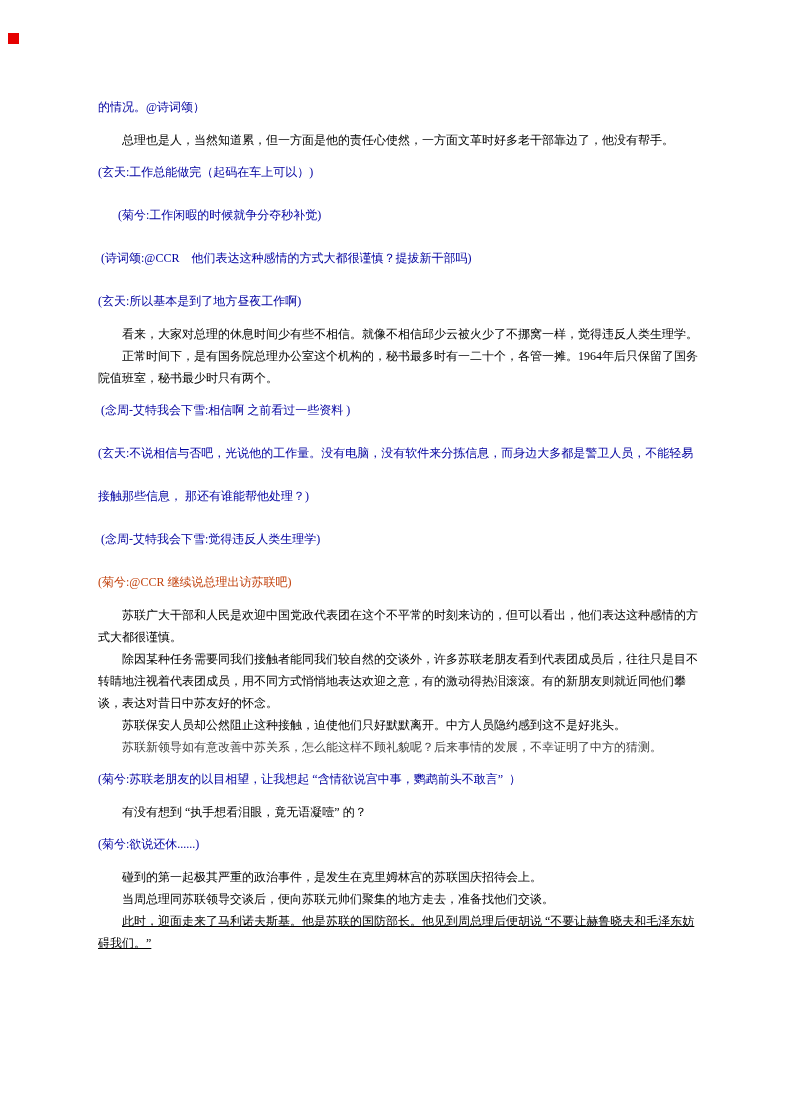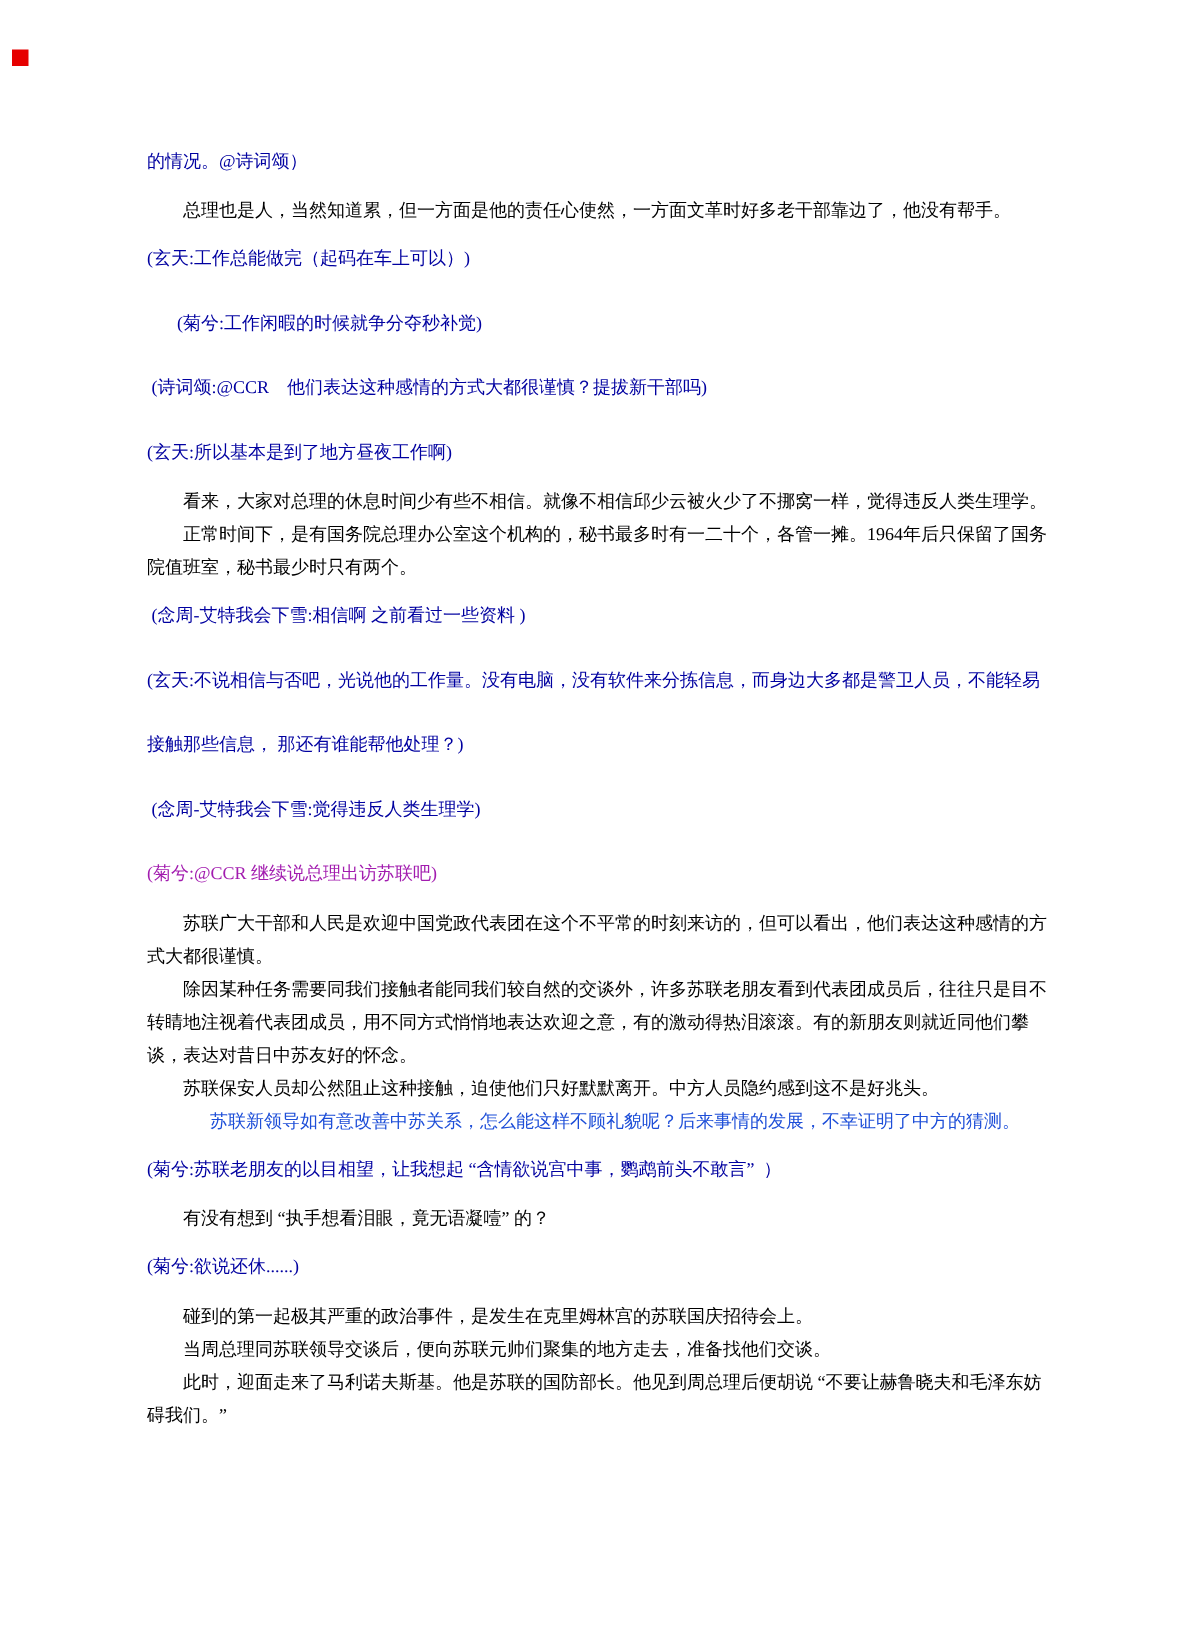--- a/index.html
+++ b/index.html
@@ -57,24 +57,24 @@
     <p class="narration" style="color: rgb(0, 0, 0);">总理也是人，当然知道累，但一方面是他的责任心使然，一方面文革时好多老干部靠边了，他没有帮手。</p>
     <p class="comment" style="color: rgb(0, 0, 160);">(玄天:工作总能做完（起码在车上可以）)</p>
     <p class="comment" style="color: rgb(0, 0, 160); margin-left: 20px;">(菊兮:工作闲暇的时候就争分夺秒补觉)</p>
     <p class="comment" style="color: rgb(0, 0, 160);"> (诗词颂:@CCR　他们表达这种感情的方式大都很谨慎？提拔新干部吗)</p>
     <p class="comment" style="color: rgb(0, 0, 160);">(玄天:所以基本是到了地方昼夜工作啊)</p>
     <p class="narration" style="color: rgb(0, 0, 0);">看来，大家对总理的休息时间少有些不相信。就像不相信邱少云被火少了不挪窝一样，觉得违反人类生理学。</p>
     <p class="narration" style="color: rgb(0, 0, 0);">正常时间下，是有国务院总理办公室这个机构的，秘书最多时有一二十个，各管一摊。1964年后只保留了国务院值班室，秘书最少时只有两个。</p>
     <p class="comment" style="color: rgb(0, 0, 160);"> (念周-艾特我会下雪:相信啊 之前看过一些资料 )</p>
     <p class="comment" style="color: rgb(0, 0, 160);">(玄天:不说相信与否吧，光说他的工作量。没有电脑，没有软件来分拣信息，而身边大多都是警卫人员，不能轻易接触那些信息， 那还有谁能帮他处理？)</p>
     <p class="comment" style="color: rgb(0, 0, 160);"> (念周-艾特我会下雪:觉得违反人类生理学)</p>
-    <p class="comment" style="color: #a21caf;">(菊兮:@CCR 继续说总理出访苏联吧)</p>
+    <p class="comment" style="color: #c2410c;">(菊兮:@CCR 继续说总理出访苏联吧)</p>
     <p class="narration" style="color: rgb(0, 0, 0);">苏联广大干部和人民是欢迎中国党政代表团在这个不平常的时刻来访的，但可以看出，他们表达这种感情的方式大都很谨慎。</p>
     <p class="narration" style="color: rgb(0, 0, 0);">除因某种任务需要同我们接触者能同我们较自然的交谈外，许多苏联老朋友看到代表团成员后，往往只是目不转睛地注视着代表团成员，用不同方式悄悄地表达欢迎之意，有的激动得热泪滚滚。有的新朋友则就近同他们攀谈，表达对昔日中苏友好的怀念。</p>
     <p class="narration" style="color: rgb(0, 0, 0);">苏联保安人员却公然阻止这种接触，迫使他们只好默默离开。中方人员隐约感到这不是好兆头。</p>
-    <p class="narration" style="color: #1d4ed8; margin-left: 18px;">苏联新领导如有意改善中苏关系，怎么能这样不顾礼貌呢？后来事情的发展，不幸证明了中方的猜测。</p>
+    <p class="narration" style="color: #404040;">苏联新领导如有意改善中苏关系，怎么能这样不顾礼貌呢？后来事情的发展，不幸证明了中方的猜测。</p>
     <p class="comment" style="color: rgb(0, 0, 160);">(菊兮:苏联老朋友的以目相望，让我想起 “含情欲说宫中事，鹦鹉前头不敢言”  ）</p>
     <p class="narration" style="color: rgb(0, 0, 0);">有没有想到 “执手想看泪眼，竟无语凝噎” 的？</p>
     <p class="comment" style="color: rgb(0, 0, 160);">(菊兮:欲说还休......)</p>
     <p class="narration" style="color: rgb(0, 0, 0);">碰到的第一起极其严重的政治事件，是发生在克里姆林宫的苏联国庆招待会上。</p>
     <p class="narration" style="color: rgb(0, 0, 0);">当周总理同苏联领导交谈后，便向苏联元帅们聚集的地方走去，准备找他们交谈。</p>
-    <p class="narration" style="color: rgb(0, 0, 0);">此时，迎面走来了马利诺夫斯基。他是苏联的国防部长。他见到周总理后便胡说 “不要让赫鲁晓夫和毛泽东妨碍我们。”</p>
+    <p class="narration" style="color: rgb(0, 0, 0); text-decoration: underline;">此时，迎面走来了马利诺夫斯基。他是苏联的国防部长。他见到周总理后便胡说 “不要让赫鲁晓夫和毛泽东妨碍我们。”</p>
   </div>
 
 </body></html>

